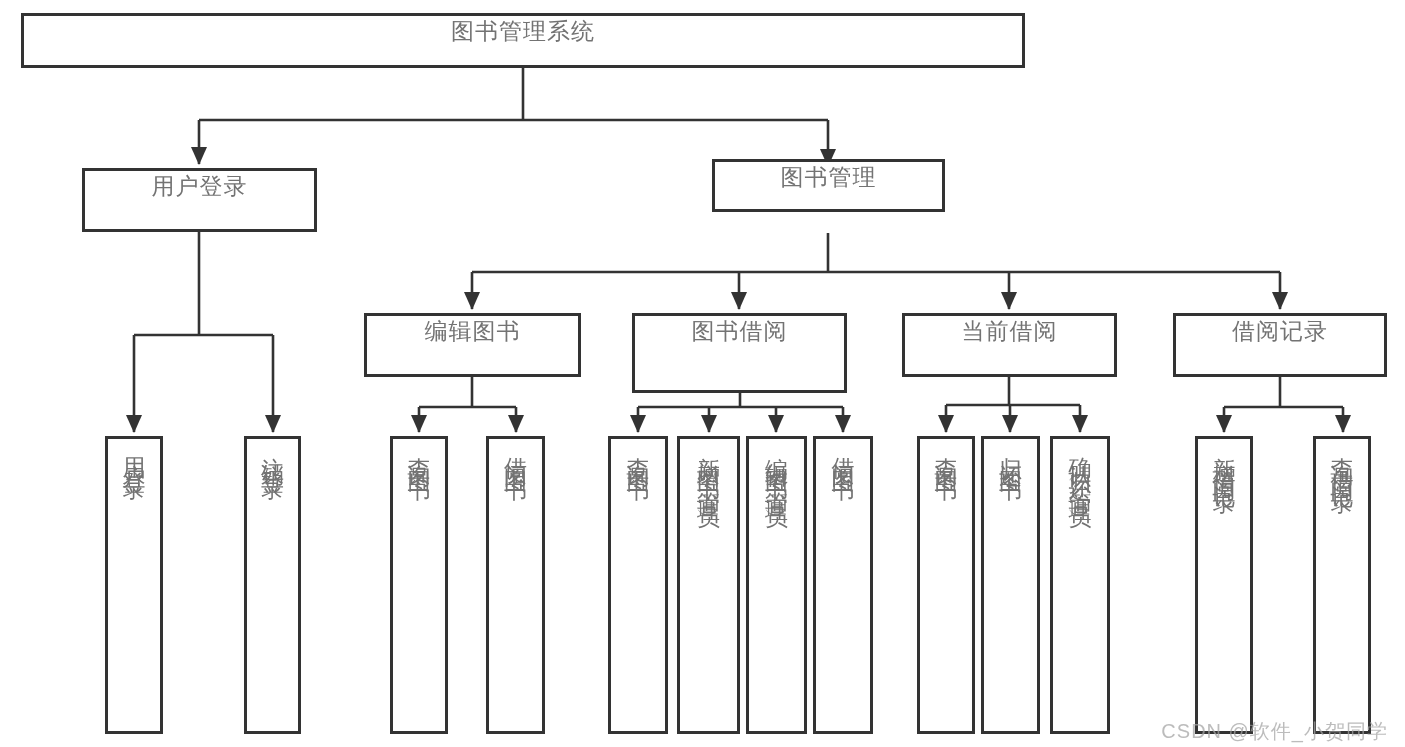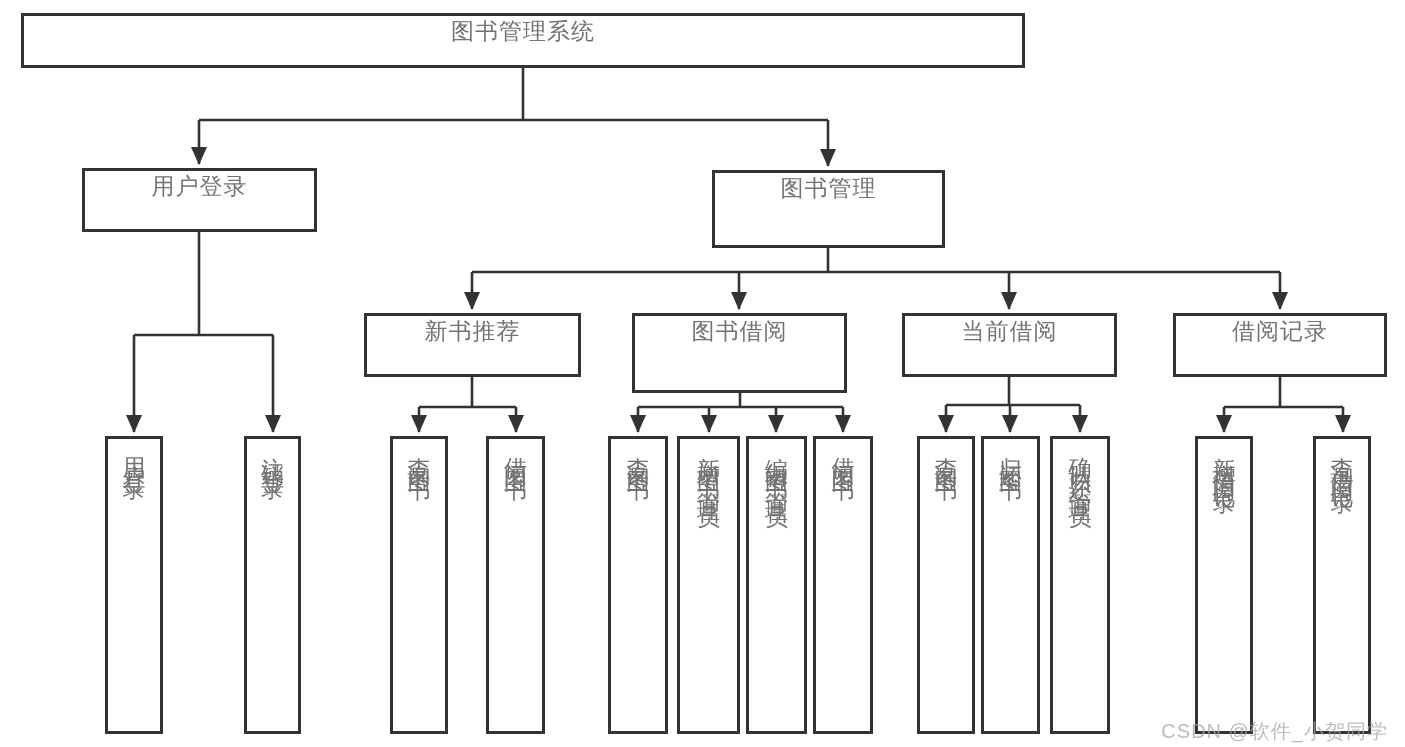--- a/index.html
+++ b/index.html
@@ -105,33 +105,33 @@
     <path d="M1343 407 V432" marker-end="url(#arrow)"></path>
   </svg>
 
   <div class="node h" style="left:21px; top:13px; width:1004px; height:55px">
     <span class="lbl">图书管理系统</span>
   </div>
 
   <div class="node h" style="left:82px; top:168px; width:235px; height:64px">
     <span class="lbl">用户登录</span>
   </div>
-  <div class="node h" style="left:712px; top:170px; width:233px; height:78px">
+  <div class="node h" style="left:712px; top:159px; width:233px; height:53px">
     <span class="lbl">图书管理</span>
   </div>
 
   <div class="node v" style="left:105px; top:436px; width:58px; height:298px">
     <span class="lbl">用户登录</span>
   </div>
   <div class="node v" style="left:244px; top:436px; width:57px; height:298px">
     <span class="lbl">注销登录</span>
   </div>
 
   <div class="node h" style="left:364px; top:313px; width:217px; height:64px">
-    <span class="lbl">新书推荐</span>
+    <span class="lbl">编辑图书</span>
   </div>
   <div class="node h" style="left:632px; top:313px; width:215px; height:80px">
     <span class="lbl">图书借阅</span>
   </div>
   <div class="node h" style="left:902px; top:313px; width:215px; height:64px">
     <span class="lbl">当前借阅</span>
   </div>
   <div class="node h" style="left:1173px; top:313px; width:214px; height:64px">
     <span class="lbl">借阅记录</span>
   </div>

